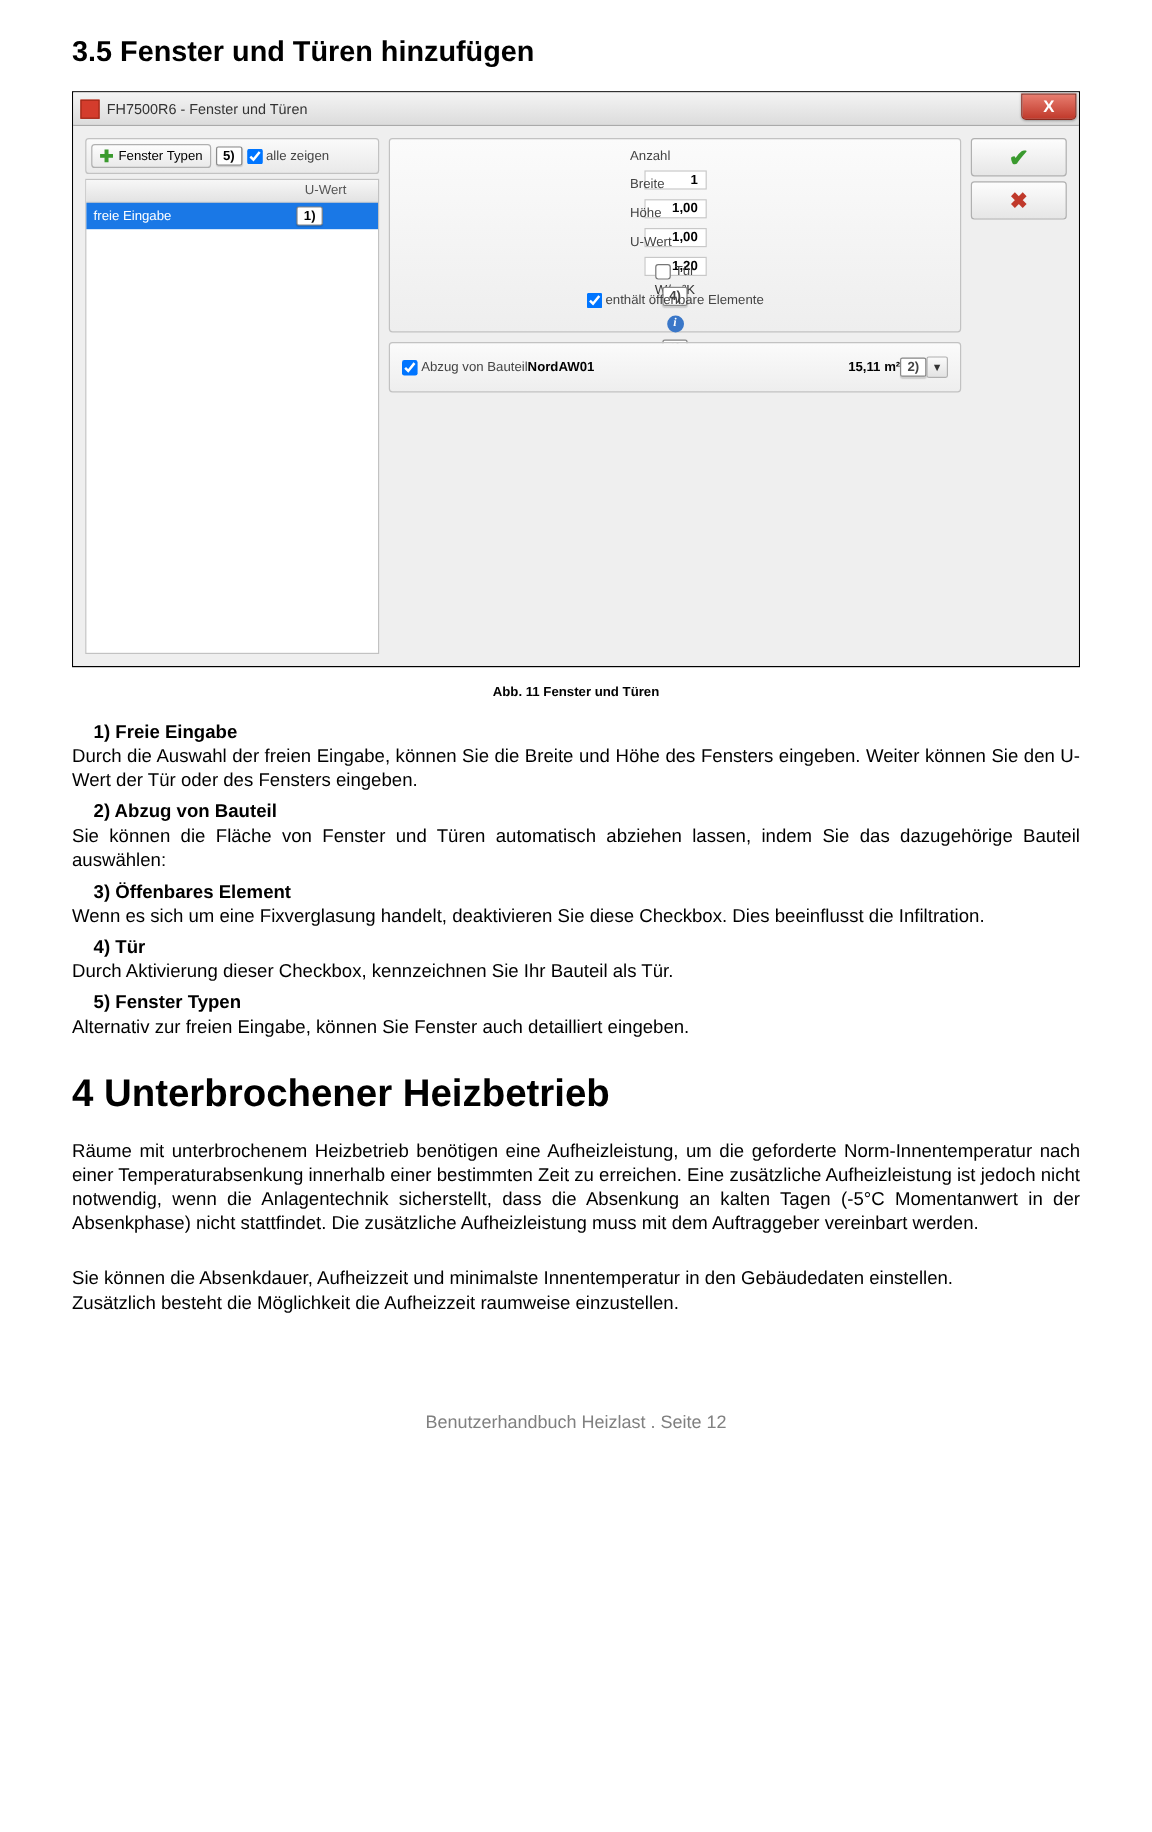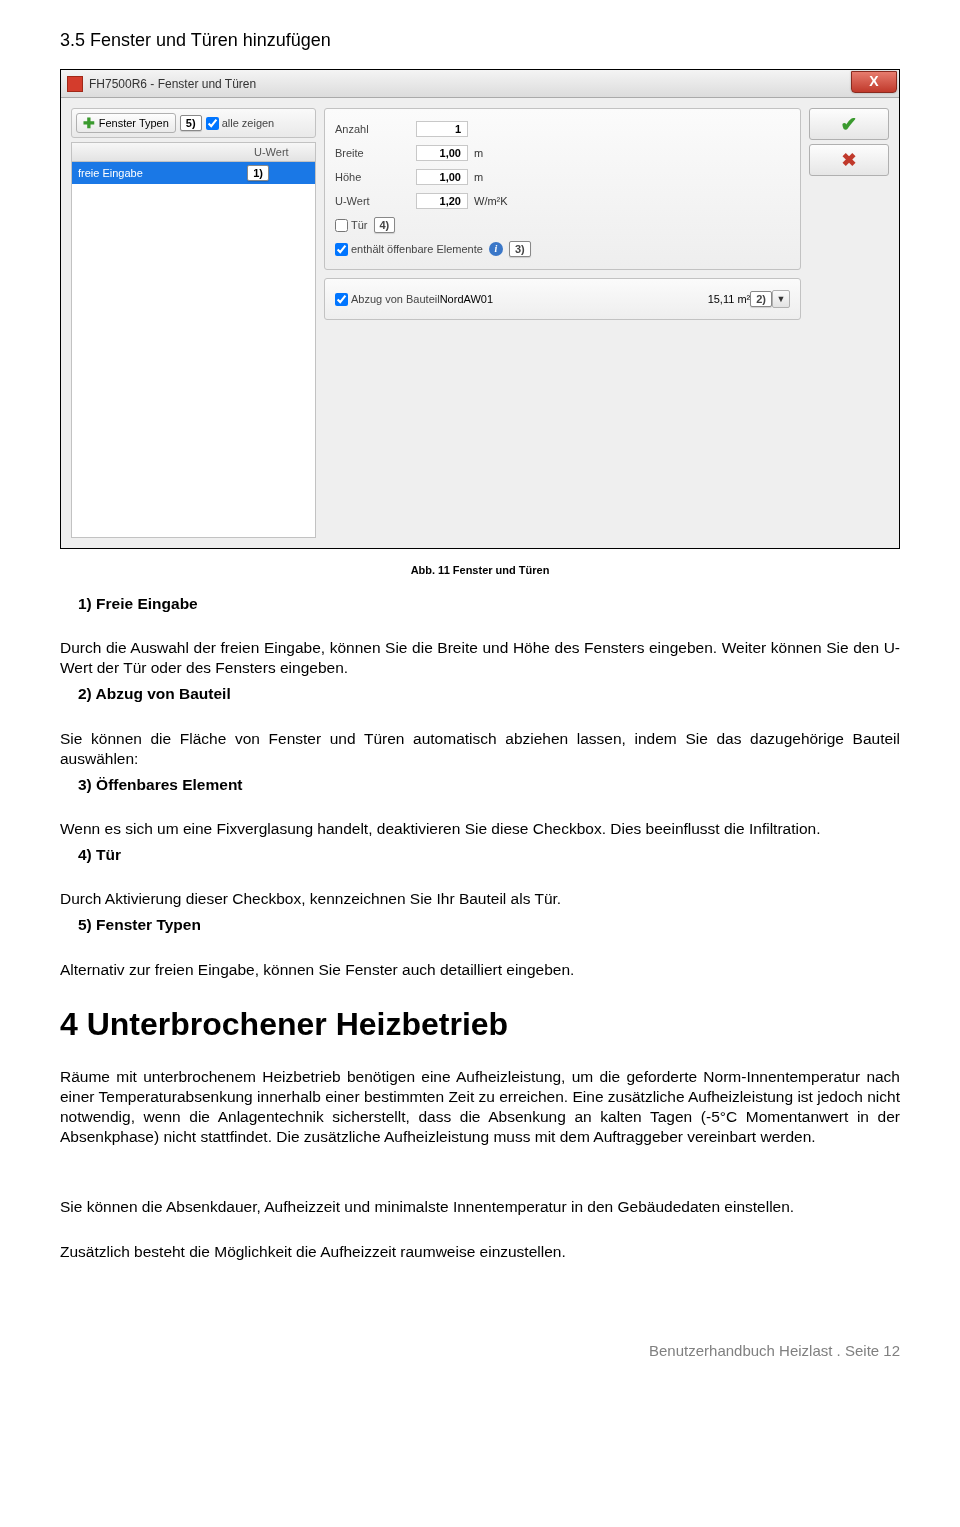--- a/index.html
+++ b/index.html
@@ -5,22 +5,22 @@
   * { box-sizing: border-box; margin: 0; padding: 0; }
   body {
     font-family: Arial, Helvetica, sans-serif;
     background: #fff;
     color: #000;
     width: 960px;
     margin: 0 auto;
     padding: 30px 60px 30px 60px;
   }
   .section-heading {
-    font-size: 18px;
-    font-weight: normal;
+    font-size: 24px;
+    font-weight: bold;
     margin-bottom: 18px;
   }
   .dialog-wrap {
     margin-bottom: 15px;
   }
   .dialog {
     width: 100%;
     border: 1px solid #000;
     background: linear-gradient(#f8f8f8, #eaeaea);
     position: relative;
@@ -146,20 +146,21 @@
     border-radius: 3px;
     padding: 8px 10px;
     font-size: 11px;
     color: #444;
   }
   .prop-row {
     display: flex;
     align-items: center;
     height: 24px;
     gap: 6px;
+    flex-direction: column;
   }
   .prop-row .lbl { width: 75px; }
   .prop-row .val {
     background: #fff;
     border: 1px solid #c8c8c8;
     color: #000;
     padding: 1px 6px;
     width: 52px;
     text-align: right;
     font-weight: bold;
@@ -178,21 +179,21 @@
     line-height: 14px;
     font-style: italic;
     font-family: Georgia, serif;
   }
   .bauteil-row {
     display: flex;
     align-items: center;
     gap: 0;
     height: 24px;
   }
-  .bauteil-row .bold { font-weight: normal; color: #000; }
+  .bauteil-row .bold { font-weight: bold; color: #000; }
   .dropdown-caret {
     width: 18px; height: 18px;
     border: 1px solid #b0b0b0;
     background: linear-gradient(#fafafa,#e3e3e3);
     border-radius: 2px;
     font-size: 9px;
     text-align: center;
     line-height: 16px;
     color: #333;
   }
@@ -223,28 +224,28 @@
   .body-text {
     font-size: 15.5px;
     line-height: 1.30;
     text-align: justify;
   }
   .item-heading {
     font-weight: bold;
     padding-left: 18px;
     margin-top: 4px;
   }
-  .para { margin-bottom: 6px; margin-top: 24px; }
+  .para { margin-bottom: 6px; }
   .big-heading {
     font-size: 32px;
     font-weight: bold;
     margin: 26px 0 20px 0;
   }
   .footer {
-    text-align: right;
+    text-align: center;
     font-size: 15px;
     color: #808080;
     margin-top: 80px;
   }
 </style>
 </head>
 <body>
 
 <h2 class="section-heading">3.5   Fenster und Türen hinzufügen</h2>
 

